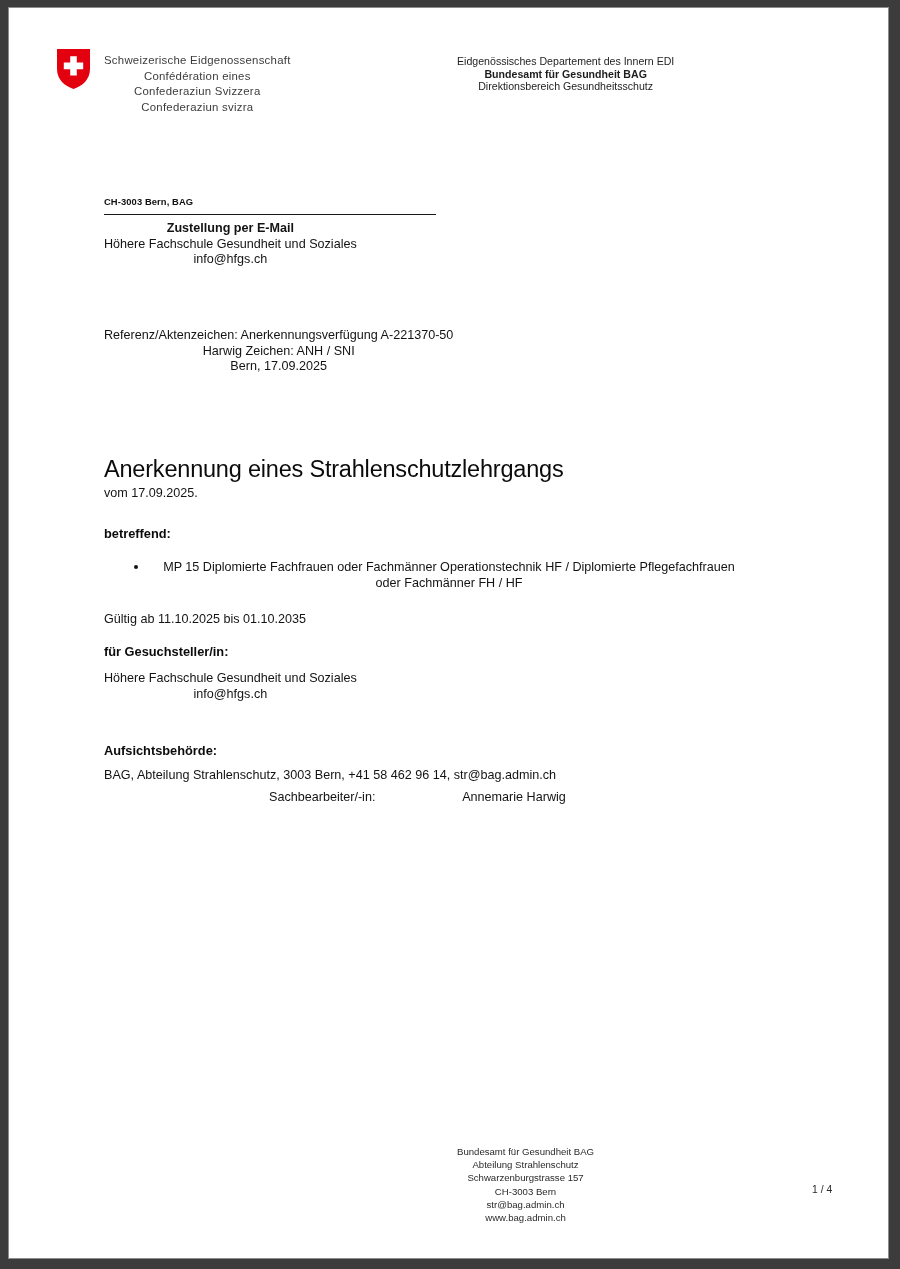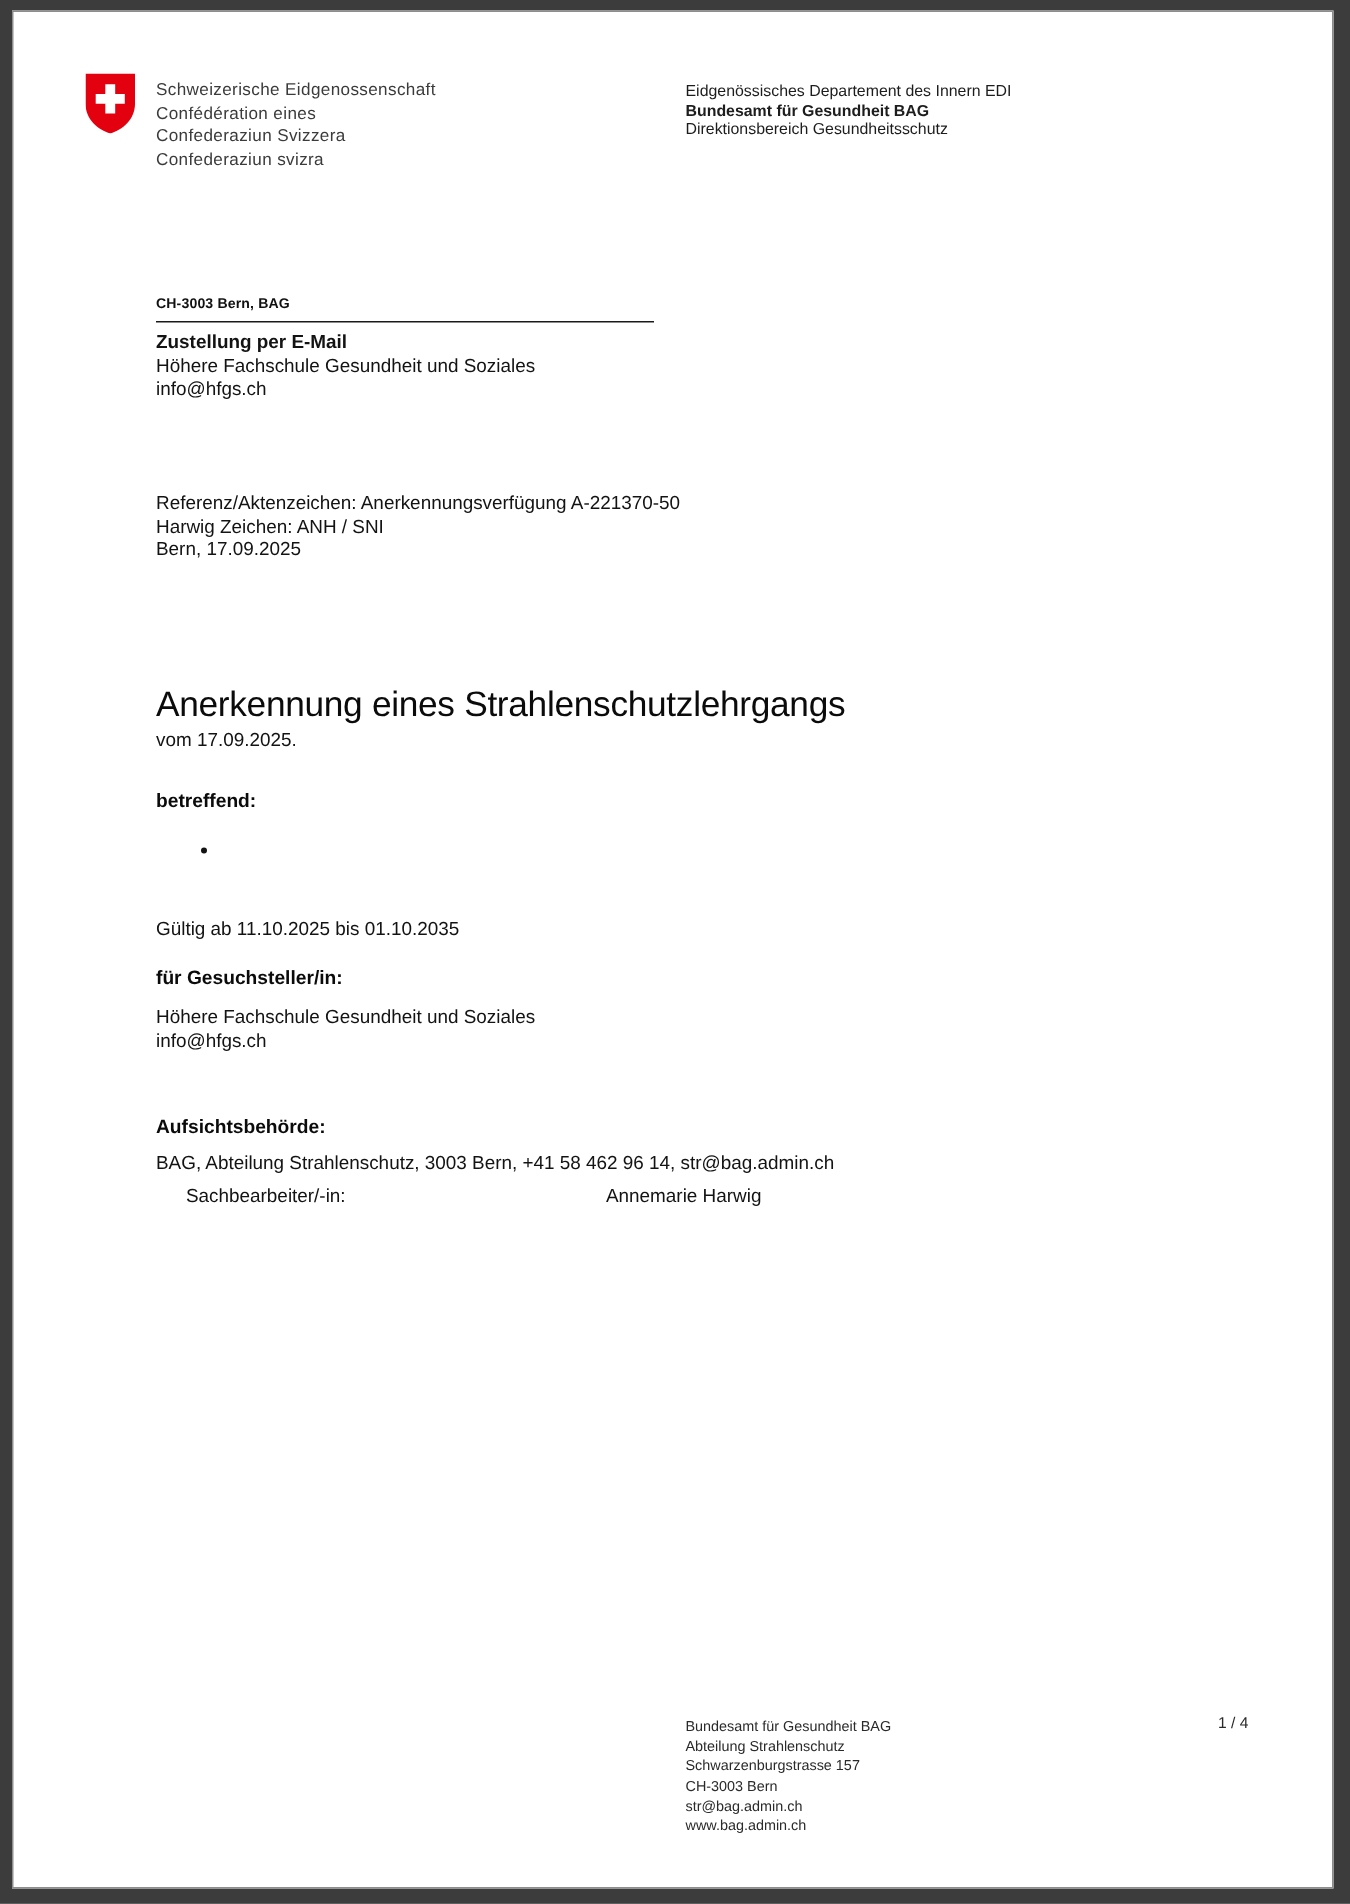--- a/index.html
+++ b/index.html
@@ -32,20 +32,21 @@
     background: #ffffff;
     box-sizing: border-box;
     border: 1px solid #8d8d8d;
   }
 
   .page-inner {
     position: absolute;
     left: 0; top: 0;
     width: 879px;
     height: 1250px;
+    text-align: center;
   }
 
   
   .letterhead {
     position: absolute;
     left: 40px;
     top: 34px;
     width: 700px;
     height: 90px;
   }
@@ -210,21 +211,21 @@
     position: absolute;
     left: 448px;
     top: 1137px;
     font-size: 9.6px;
     line-height: 13.2px;
     color: #2a2a2a;
   }
   .page-number {
     position: absolute;
     left: 803px;
-    top: 1136px;
+    top: 1176px;
     font-size: 10.4px;
     color: #2a2a2a;
   }
 </style>
 </head>
 <body>
 
 <div class="viewport">
   <div class="page">
     <div class="page-inner">
@@ -267,20 +268,21 @@
         <div>Bern, 17.09.2025</div>
       </div>
 
       <div class="doc-title">Anerkennung eines Strahlenschutzlehrgangs</div>
       <div class="doc-subtitle">vom 17.09.2025.</div>
 
       <div class="sec-head betreffend-head">betreffend:</div>
       <ul class="bullet-list">
         <li>
           <span class="dot"></span>
+          <span>MP 15 Diplomierte Fachfrauen oder Fachmänner Operationstechnik HF / Diplomierte Pflegefachfrauen oder Fachmänner FH / HF</span>
         </li>
       </ul>
 
       <div class="sec-body validity">Gültig ab 11.10.2025 bis 01.10.2035</div>
 
       <div class="sec-head gesuch-head">für Gesuchsteller/in:</div>
       <div class="sec-body gesuch-body">
         <div>Höhere Fachschule Gesundheit und Soziales</div>
         <div>info@hfgs.ch</div>
       </div>

